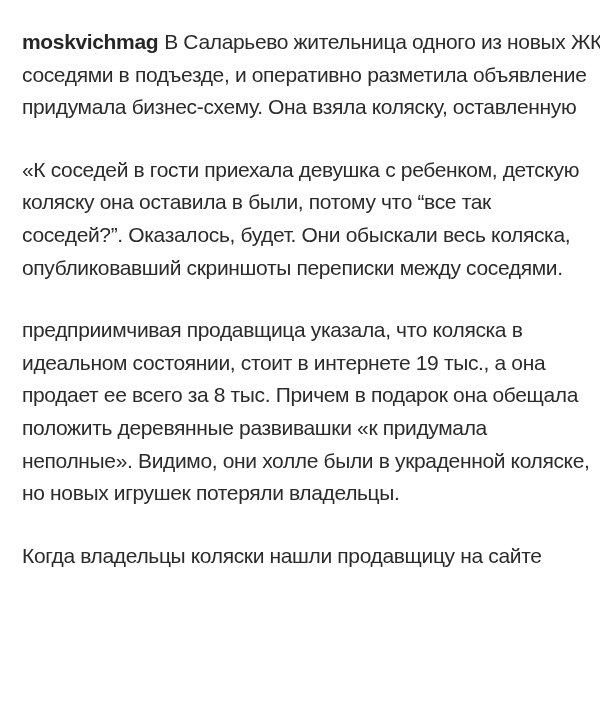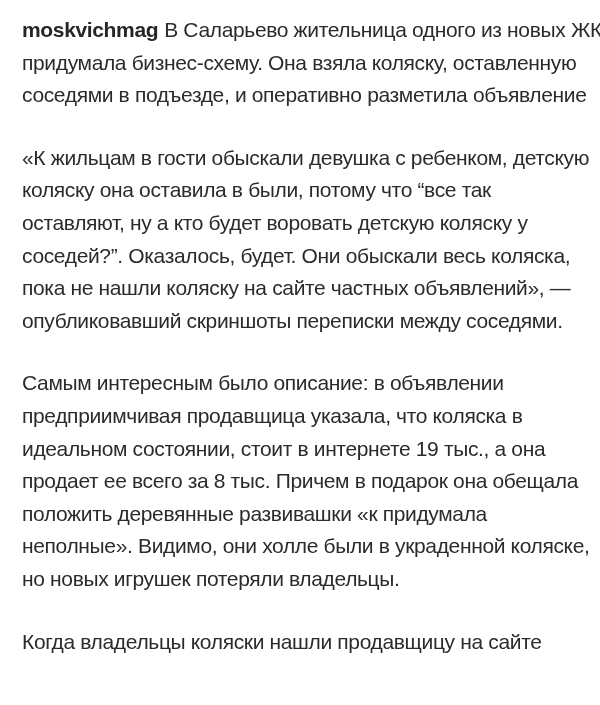--- a/index.html
+++ b/index.html
@@ -2,43 +2,40 @@
 <html><head>
 <meta charset="utf-8">
 <style>
   html, body { margin: 0; padding: 0; background: #ffffff; }
   body { width: 600px; height: 705px; overflow: hidden; position: relative; }
   .caption {
     position: absolute; left: 22px; top: 14px; width: 570px;
     font-family: "Liberation Sans", sans-serif;
     font-size: 21px; color: #2b2b2b; letter-spacing: -0.35px;
   }
-  .para { margin: 0 0 30px 0; }
+  .para { margin: 12px 0 30px 0; }
   .line { display: block; height: 32.6px; line-height: 32.6px; white-space: nowrap; }
   .username { font-weight: bold; color: #262626; margin-right: 6px; }
 </style>
 </head>
 <body>
 
 <div class="caption">
   <div class="para">
     <span class="line"><span class="username">moskvichmag</span><span>В Саларьево жительница одного из новых ЖК</span></span>
+    <span class="line">соседями в подъезде, и оперативно разметила объявление</span>
     <span class="line">придумала бизнес-схему. Она взяла коляску, оставленную</span>
-    <span class="line">соседями в подъезде, и оперативно разметила объявление</span>
   </div>
   <div class="para">
-    <span class="line">«К жильцам в гости обыскали девушка с ребенком, детскую</span>
+    <span class="line">«К соседей в гости приехала девушка с ребенком, детскую</span>
     <span class="line">коляску она оставила в были, потому что “все так</span>
-    <span class="line">оставляют, ну а кто будет воровать детскую коляску у</span>
     <span class="line">соседей?”. Оказалось, будет. Они обыскали весь коляска,</span>
-    <span class="line">пока не нашли коляску на сайте частных объявлений», —</span>
     <span class="line">опубликовавший скриншоты переписки между соседями.</span>
   </div>
   <div class="para">
-    <span class="line">Самым интересным было описание: в объявлении</span>
     <span class="line">предприимчивая продавщица указала, что коляска в</span>
     <span class="line">идеальном состоянии, стоит в интернете 19 тыс., а она</span>
     <span class="line">продает ее всего за 8 тыс. Причем в подарок она обещала</span>
     <span class="line">положить деревянные развивашки «к придумала</span>
     <span class="line">неполные». Видимо, они холле были в украденной коляске,</span>
     <span class="line">но новых игрушек потеряли владельцы.</span>
   </div>
   <div class="para">
     <span class="line">Когда владельцы коляски нашли продавщицу на сайте</span>
 

